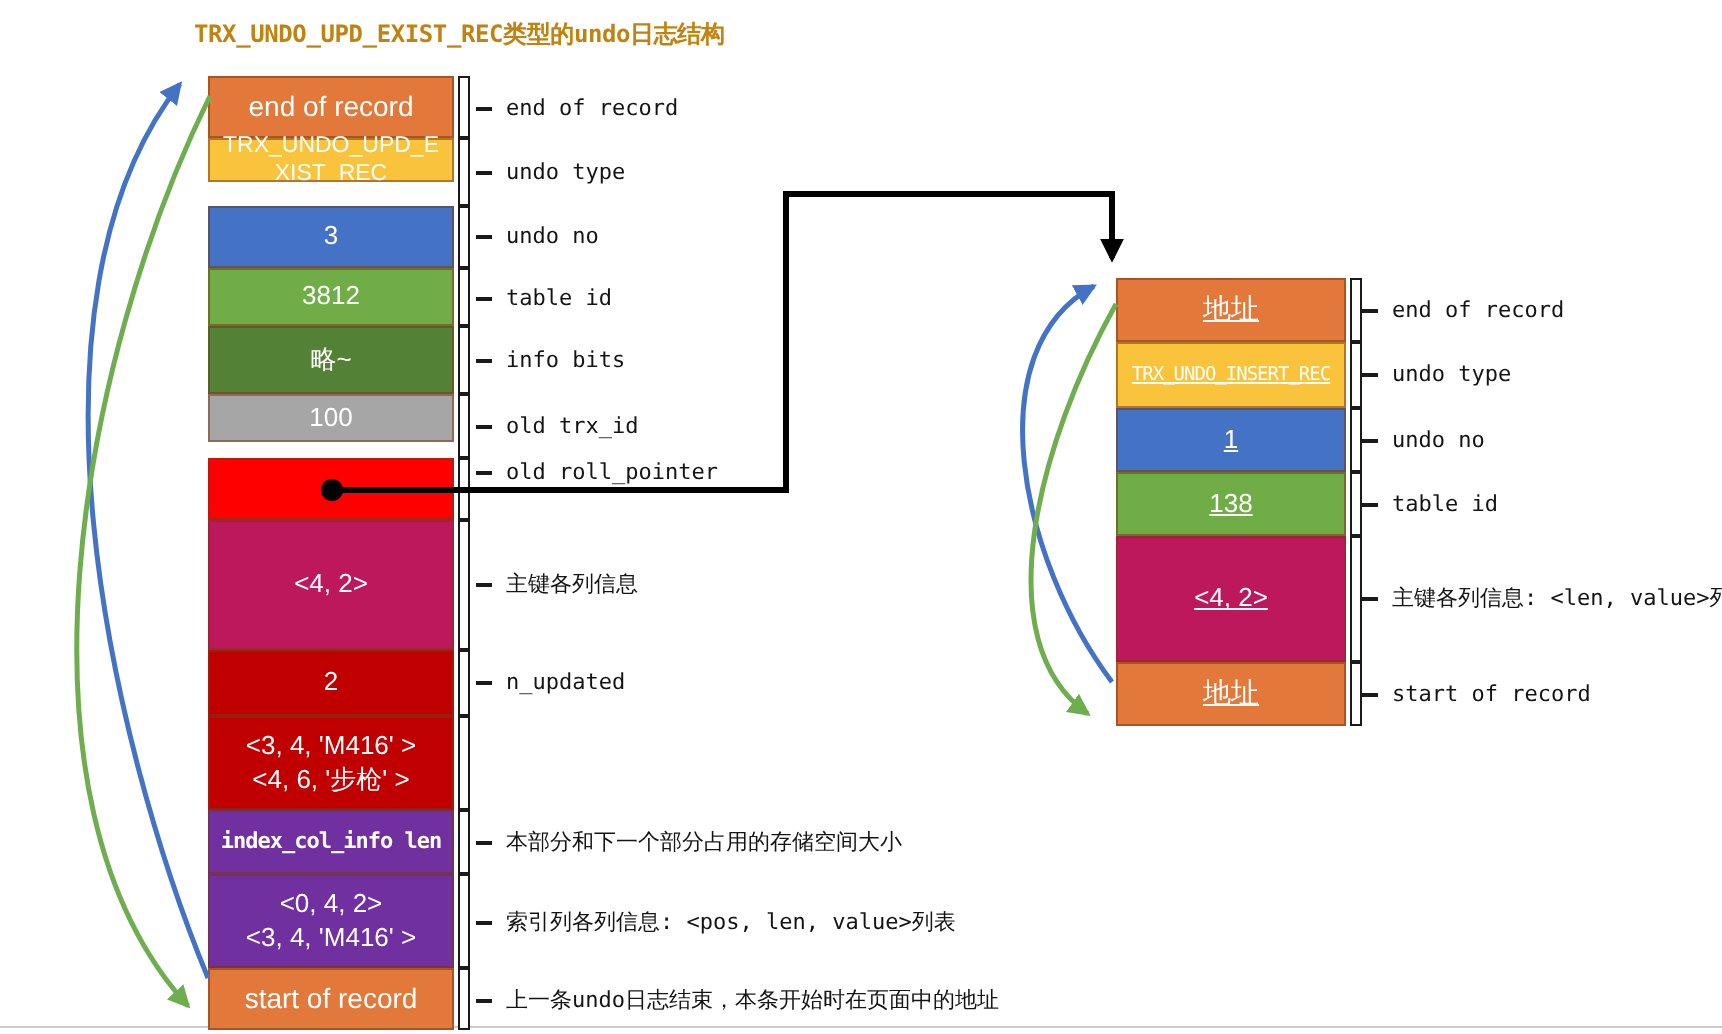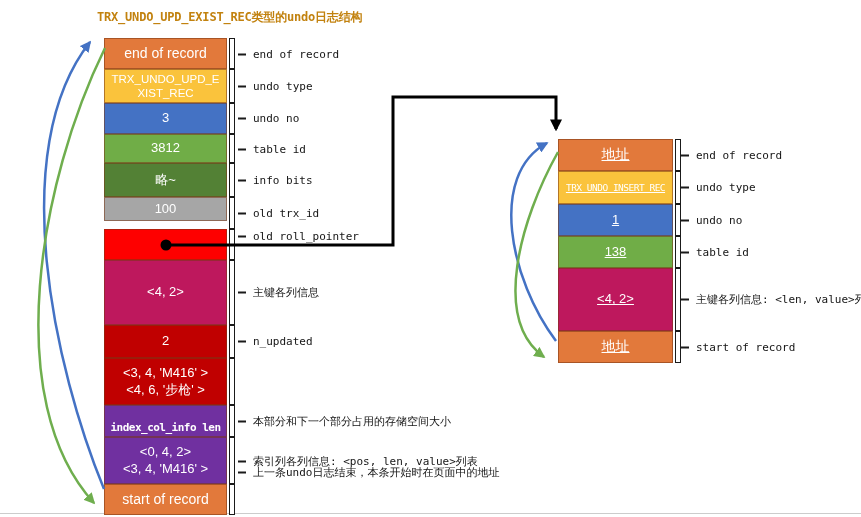--- a/index.html
+++ b/index.html
@@ -10,21 +10,21 @@
   .baseline{position:absolute;left:0;top:513px;width:861px;height:1px;background:#CCCCCC;z-index:0;}
 
   .box{position:absolute;box-sizing:border-box;border:1px solid rgba(120,55,20,0.55);
        color:#fff;display:flex;align-items:center;justify-content:center;text-align:center;
        font-size:13px;line-height:1.25;white-space:pre-line;padding:1px 4px;z-index:1;}
   .lb{left:104px;width:123px;}
   .rb{left:558px;width:115px;text-decoration:underline;}
   .f14{font-size:14px;}
   .f12{font-size:11.5px;word-break:break-all;}
   .f9{font-size:9.5px;font-family:"DejaVu Sans Mono",monospace;letter-spacing:-0.5px;}
-  .f11b{font-size:11px;font-weight:bold;font-family:"DejaVu Sans Mono",monospace;letter-spacing:-0.5px;align-items:flex-end;}
+  .f11b{font-size:11px;font-weight:bold;font-family:"DejaVu Sans Mono",monospace;letter-spacing:-0.5px;}
 
   .c-orange{background:#E2793B}.c-yellow{background:#FAC33C}.c-blue{background:#4472C4}
   .c-green{background:#70AD47}.c-dkgreen{background:#538135}.c-gray{background:#A6A6A6}
   .c-red{background:#FE0000}.c-ltblue{background:#be185d}.c-dkred{background:#C00000}
   .c-purple{background:#7030A0}
 
   .bracket{position:absolute;width:6px;box-sizing:border-box;border:1.5px solid #1a1a1a;
            background:#fff;z-index:1;}
   .blx{left:229px;} .brx{left:675px;}
 
@@ -39,21 +39,21 @@
 </style>
 </head>
 <body>
 
 <div class="stage">
 
   <div class="title">TRX_UNDO_UPD_EXIST_REC类型的undo日志结构</div>
   <div class="baseline"></div>
 
   <div class="box lb c-orange f14" style="top:38px;height:31px"><span>end of record</span></div>
-  <div class="box lb c-yellow f12" style="top:69px;height:34px"><span>TRX_UNDO_UPD_EXIST_REC</span></div>
+  <div class="box lb c-yellow f12" style="top:69px;height:22px"><span>TRX_UNDO_UPD_EXIST_REC</span></div>
   <div class="box lb c-blue" style="top:103px;height:31px"><span>3</span></div>
   <div class="box lb c-green" style="top:134px;height:29px"><span>3812</span></div>
   <div class="box lb c-dkgreen" style="top:163px;height:34px"><span>略~</span></div>
   <div class="box lb c-gray" style="top:197px;height:24px"><span>100</span></div>
   <div class="box lb c-red" style="top:229px;height:31px"><span></span></div>
   <div class="box lb c-ltblue" style="top:260px;height:65px"><span>&lt;4, 2&gt;</span></div>
   <div class="box lb c-dkred" style="top:325px;height:33px"><span>2</span></div>
   <div class="box lb c-dkred" style="top:358px;height:47px"><span>&lt;3, 4, 'M416' &gt;
 &lt;4, 6, '步枪' &gt;</span></div>
   <div class="box lb c-purple f11b" style="top:405px;height:32px"><span>index_col_info len</span></div>
@@ -79,21 +79,21 @@
   <div class="lbl llx" style="top:86px">undo type</div>
   <div class="lbl llx" style="top:118px">undo no</div>
   <div class="lbl llx" style="top:149px">table id</div>
   <div class="lbl llx" style="top:180px">info bits</div>
   <div class="lbl llx" style="top:213px">old trx_id</div>
   <div class="lbl llx" style="top:236px">old roll_pointer</div>
   <div class="lbl llx" style="top:292px">主键各列信息</div>
   <div class="lbl llx" style="top:341px">n_updated</div>
   <div class="lbl llx" style="top:421px">本部分和下一个部分占用的存储空间大小</div>
   <div class="lbl llx" style="top:461px">索引列各列信息: &lt;pos, len, value&gt;列表</div>
-  <div class="lbl llx" style="top:472px">上一条undo日志结束，本条开始时在页面中的地址</div>
+  <div class="lbl llx" style="top:500px">上一条undo日志结束，本条开始时在页面中的地址</div>
 
   <div class="box rb c-orange f14" style="top:139px;height:32px"><span>地址</span></div>
   <div class="box rb c-yellow f9" style="top:171px;height:33px"><span>TRX_UNDO_INSERT_REC</span></div>
   <div class="box rb c-blue" style="top:204px;height:32px"><span>1</span></div>
   <div class="box rb c-green" style="top:236px;height:32px"><span>138</span></div>
   <div class="box rb c-ltblue" style="top:268px;height:63px"><span>&lt;4, 2&gt;</span></div>
   <div class="box rb c-orange f14" style="top:331px;height:32px"><span>地址</span></div>
 
   <div class="bracket brx" style="top:139px;height:32px"></div>
   <div class="bracket brx" style="top:171px;height:33px"></div>

